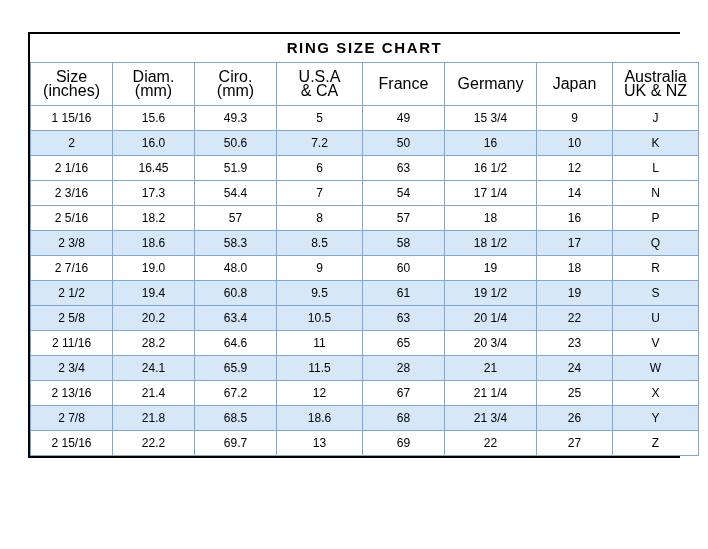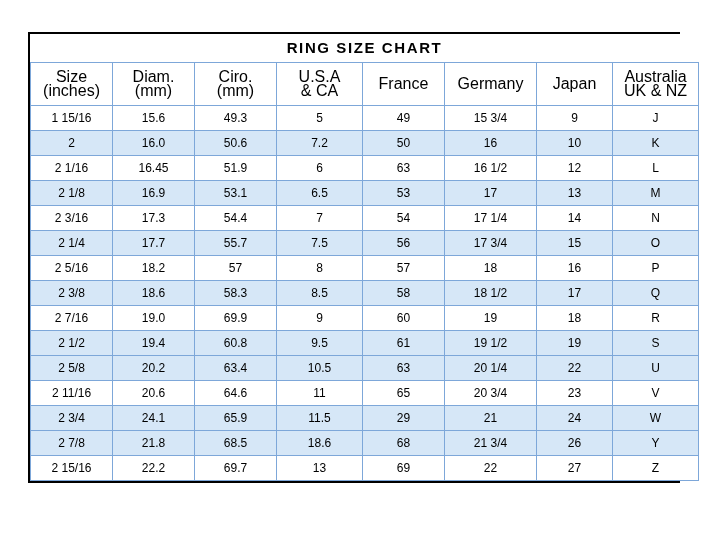--- a/index.html
+++ b/index.html
@@ -155,50 +155,30 @@
       <tr class="plain">
         <td>2 1/16</td>
         <td>16.45</td>
         <td>51.9</td>
         <td>6</td>
         <td>63</td>
         <td>16 1/2</td>
         <td>12</td>
         <td>L</td>
       </tr>
-      <tr class="shade">
-        <td>2 1/8</td>
-        <td>16.9</td>
-        <td>53.1</td>
-        <td>6.5</td>
-        <td>53</td>
-        <td>17</td>
-        <td>13</td>
-        <td>M</td>
-      </tr>
       <tr class="plain">
         <td>2 3/16</td>
         <td>17.3</td>
         <td>54.4</td>
         <td>7</td>
         <td>54</td>
         <td>17 1/4</td>
         <td>14</td>
         <td>N</td>
       </tr>
-      <tr class="shade">
-        <td>2 1/4</td>
-        <td>17.7</td>
-        <td>55.7</td>
-        <td>7.5</td>
-        <td>56</td>
-        <td>17 3/4</td>
-        <td>15</td>
-        <td>O</td>
-      </tr>
       <tr class="plain">
         <td>2 5/16</td>
         <td>18.2</td>
         <td>57</td>
         <td>8</td>
         <td>57</td>
         <td>18</td>
         <td>16</td>
         <td>P</td>
       </tr>
@@ -208,21 +188,21 @@
         <td>58.3</td>
         <td>8.5</td>
         <td>58</td>
         <td>18 1/2</td>
         <td>17</td>
         <td>Q</td>
       </tr>
       <tr class="plain">
         <td>2 7/16</td>
         <td>19.0</td>
-        <td>69.9</td>
+        <td>48.0</td>
         <td>9</td>
         <td>60</td>
         <td>19</td>
         <td>18</td>
         <td>R</td>
       </tr>
       <tr class="shade">
         <td>2 1/2</td>
         <td>19.4</td>
         <td>60.8</td>
@@ -237,37 +217,47 @@
         <td>20.2</td>
         <td>63.4</td>
         <td>10.5</td>
         <td>63</td>
         <td>20 1/4</td>
         <td>22</td>
         <td>U</td>
       </tr>
       <tr class="plain">
         <td>2 11/16</td>
-        <td>20.6</td>
+        <td>28.2</td>
         <td>64.6</td>
         <td>11</td>
         <td>65</td>
         <td>20 3/4</td>
         <td>23</td>
         <td>V</td>
       </tr>
       <tr class="shade">
         <td>2 3/4</td>
         <td>24.1</td>
         <td>65.9</td>
         <td>11.5</td>
-        <td>29</td>
+        <td>28</td>
         <td>21</td>
         <td>24</td>
         <td>W</td>
+      </tr>
+      <tr class="plain">
+        <td>2 13/16</td>
+        <td>21.4</td>
+        <td>67.2</td>
+        <td>12</td>
+        <td>67</td>
+        <td>21 1/4</td>
+        <td>25</td>
+        <td>X</td>
       </tr>
       <tr class="shade">
         <td>2 7/8</td>
         <td>21.8</td>
         <td>68.5</td>
         <td>18.6</td>
         <td>68</td>
         <td>21 3/4</td>
         <td>26</td>
         <td>Y</td>

